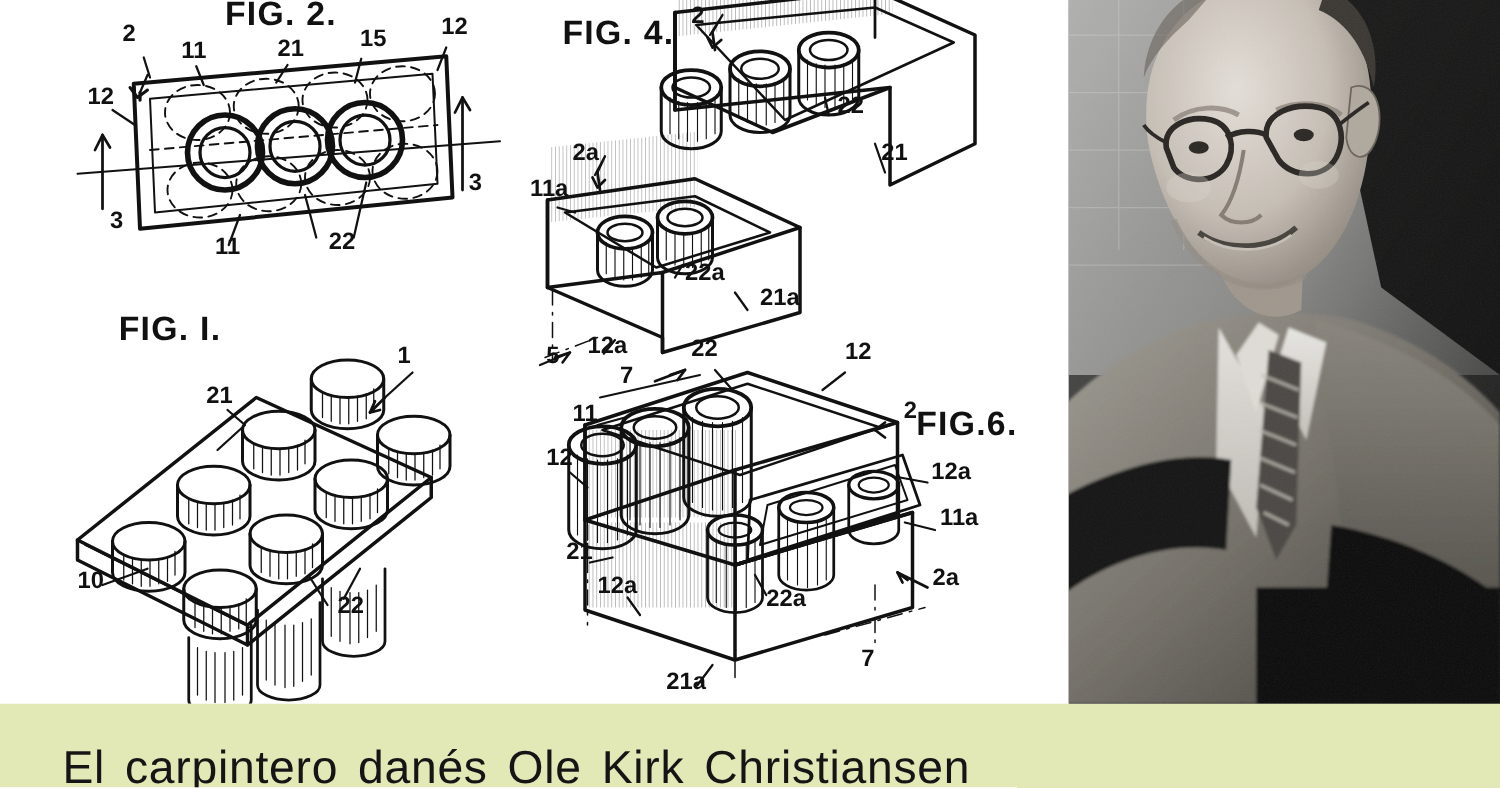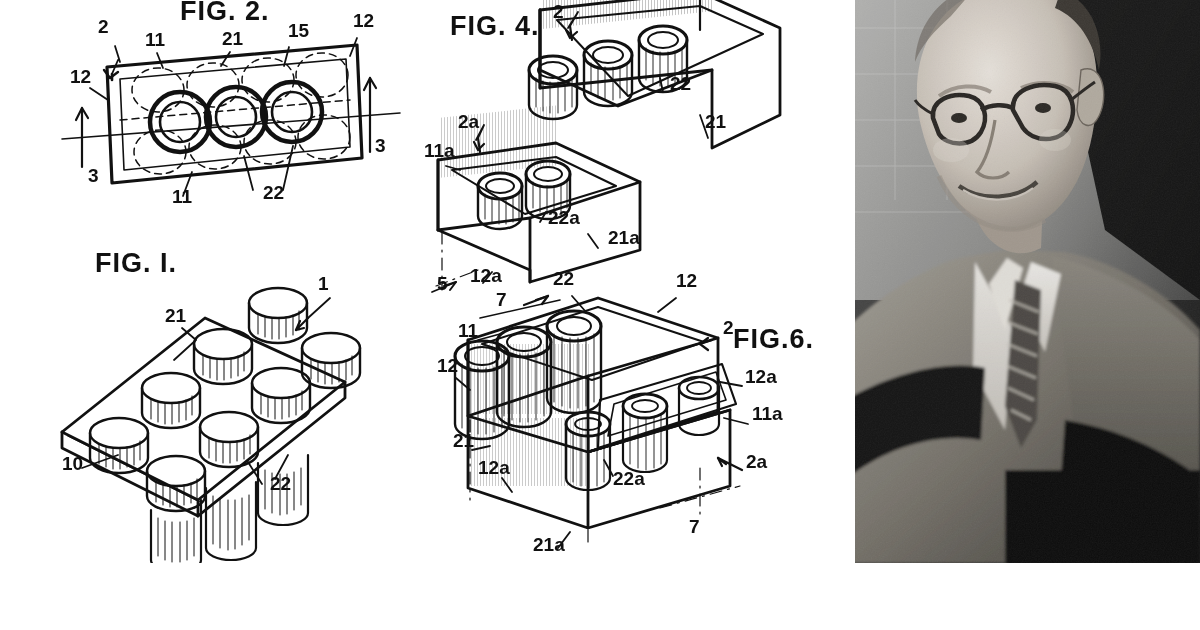--- a/index.html
+++ b/index.html
@@ -448,14 +448,18 @@
 
         <ellipse cx="96" cy="150" rx="18" ry="12" fill="#e6e0d8" opacity="0.35"></ellipse>
         <ellipse cx="200" cy="140" rx="16" ry="11" fill="#e6e0d8" opacity="0.3"></ellipse>
       </g>
 
       <rect x="0" y="0" width="345" height="563" filter="url(#grain)" opacity="0.5"></rect>
       <rect x="0" y="0" width="345" height="563" fill="#000" opacity="0.04"></rect>
     </svg>
   </div>
 
+  <div id="caption-banner">
+    <div id="caption-text">El carpintero danés Ole Kirk Christiansen</div>
+
+  </div>
 
 </div>
 
 </body></html>

